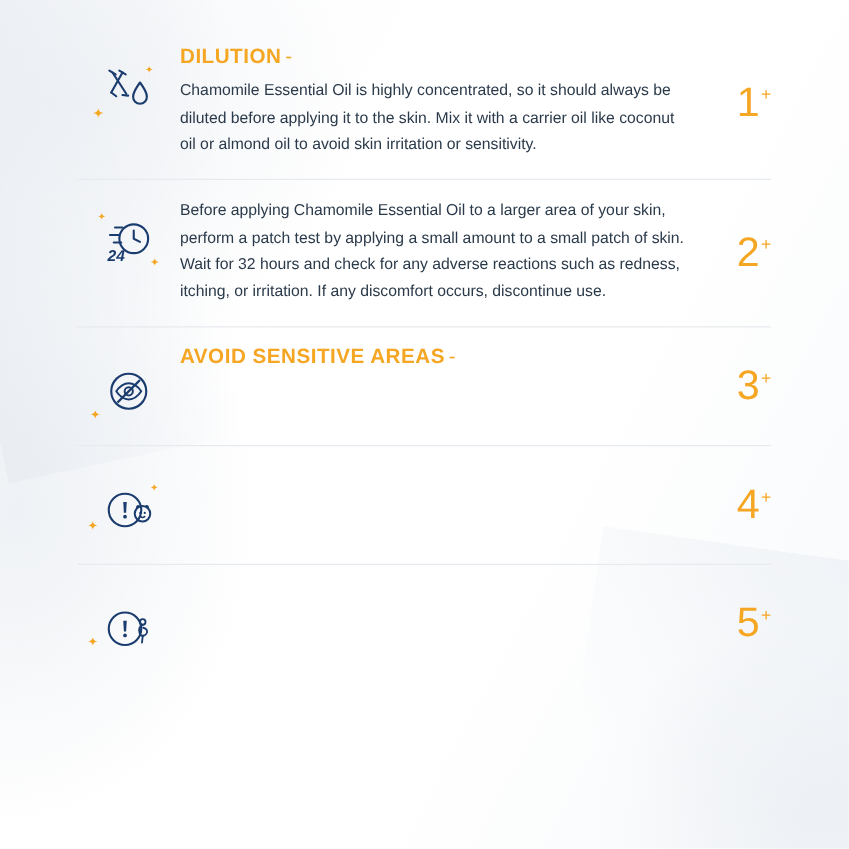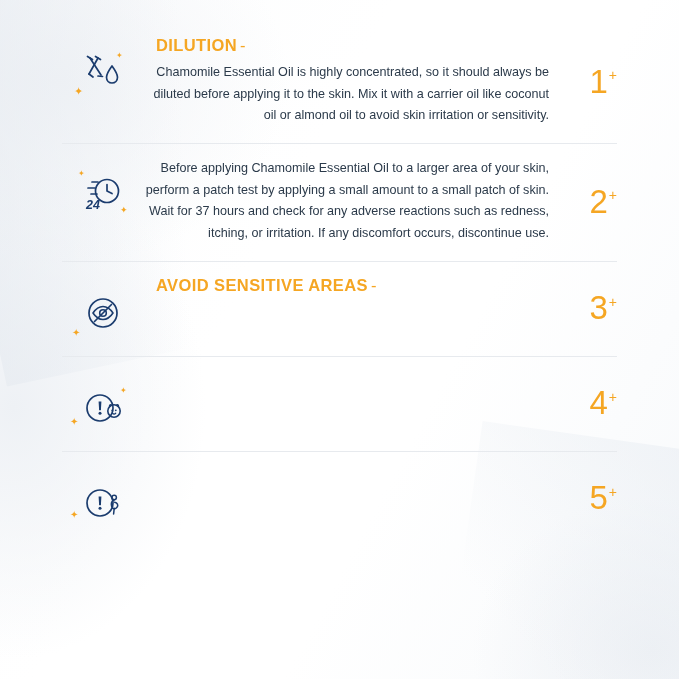--- a/index.html
+++ b/index.html
@@ -83,36 +83,35 @@
   }
   .body-cell {
     flex: 1;
     padding-right: 10px;
   }
   .heading {
     font-size: 16.5px;
     letter-spacing: 0.4px;
     font-weight: bold;
     color: #f5a623;
-    margin: 0 0 7px 12px;
+    margin: 0 0 7px 0;
     text-transform: uppercase;
     white-space: nowrap;
   }
   .heading .dash {
     color: #f5a623;
     font-weight: normal;
     padding-left: 3px;
   }
   .desc {
     font-size: 12.6px;
     line-height: 1.72;
     color: #2b3a4a;
     margin: 0;
     max-width: 430px;
-    text-align: right;
   }
   .num-cell {
     width: 58px;
     min-width: 58px;
     position: relative;
     display: flex;
     justify-content: flex-end;
     align-items: center;
     align-self: center;
   }
@@ -176,21 +175,21 @@
             <path d="M16 14 L22 14" stroke="#1b3c6e" stroke-width="1.7" stroke-linecap="round"></path>
             <path d="M12 20 L19 20" stroke="#1b3c6e" stroke-width="1.7" stroke-linecap="round"></path>
             <path d="M15 26 L21 26" stroke="#1b3c6e" stroke-width="1.7" stroke-linecap="round"></path>
             <text x="10" y="41" font-family="'Liberation Sans', sans-serif" font-size="12.5" font-weight="bold" font-style="italic" fill="#1b3c6e">24</text>
           </svg>
           <span class="spark" style="left:44px; top:38px; font-size:9px;">✦</span>
           <span class="spark" style="left:2px; top:2px; font-size:8px;">✦</span>
         </div>
       </div>
       <div class="body-cell">
-        <p class="desc">Before applying Chamomile Essential Oil to a larger area of your skin, perform a patch test by applying a small amount to a small patch of skin. Wait for 37 hours and check for any adverse reactions such as redness, itching, or irritation. If any discomfort occurs, discontinue use.</p>
+        <p class="desc">Before applying Chamomile Essential Oil to a larger area of your skin, perform a patch test by applying a small amount to a small patch of skin. Wait for 32 hours and check for any adverse reactions such as redness, itching, or irritation. If any discomfort occurs, discontinue use.</p>
       </div>
       <div class="num-cell">
         <span class="num">2</span>
           <span class="num-sup">+</span>
       </div>
     </div>
 
     <div class="row">
       <div class="icon-cell">
         <div class="icon-box">

